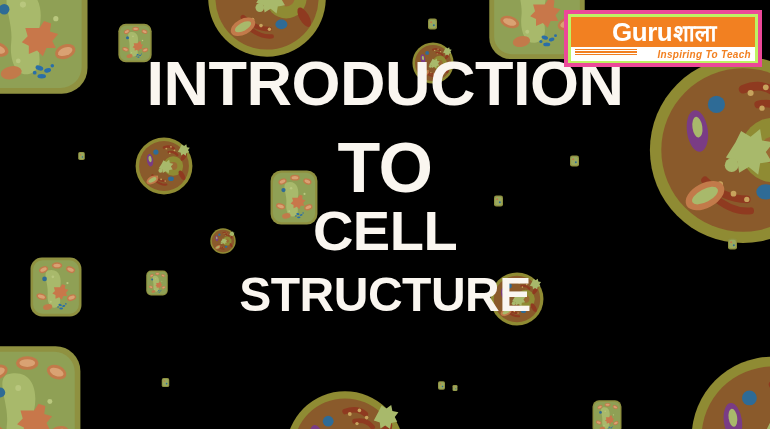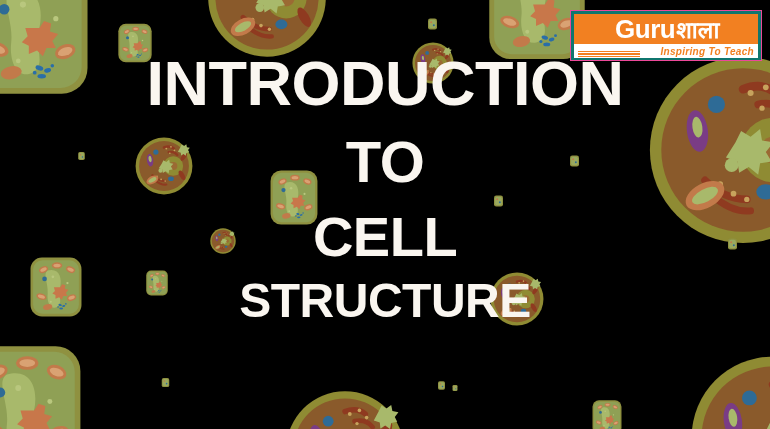--- a/index.html
+++ b/index.html
@@ -34,32 +34,32 @@
   .title-line {
     display:block;
     color:#faf6f0;
     font-weight:bold;
     letter-spacing:-0.5px;
     line-height:1.0;
     text-transform:uppercase;
     font-family:"Liberation Sans", sans-serif;
   }
   #line-1 { font-size:63px; margin-bottom:18px; }
-  #line-2 { font-size:58px; margin-bottom:18px; }
+  #line-2 { font-size:70px; }
   #line-3 { font-size:56px; margin-bottom:12px; }
   #line-4 { font-size:48px; }
 
   
   #logo {
     position:absolute;
     right:8px; top:10px;
     z-index:10;
-    background:#0f766e;
+    background:#bef264;
     padding:3px 3px 2px 3px;
-    border:1px solid #ec4899;
+    border:4px solid #ec4899;
   }
   #logo-bar {
     background:#f28021;
     padding:2px 6px 2px 8px;
     display:flex;
     align-items:baseline;
     justify-content:center;
   }
   #logo-guru {
     color:#ffffff;
@@ -73,21 +73,21 @@
     color:#ffffff;
     font-size:23px;
     font-weight:bold;
     line-height:1;
     font-family:"Liberation Sans", sans-serif;
     margin-left:1px;
     text-align:center;
   }
   #logo-tagrow {
     display:flex;
-    align-items:flex-end;
+    align-items:flex-start;
     gap:20px;
     padding:2px 4px 1px 4px;
     background:#ffffff;
   }
   #logo-rules {
     flex:0 0 62px;
     height:6px;
     display:flex;
     flex-direction:column;
     justify-content:space-between;

